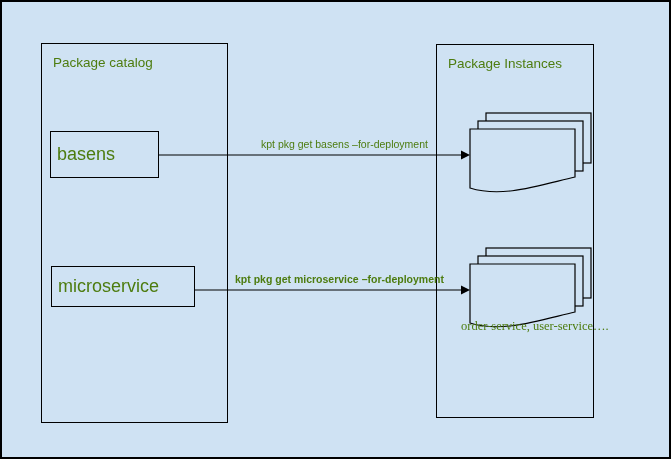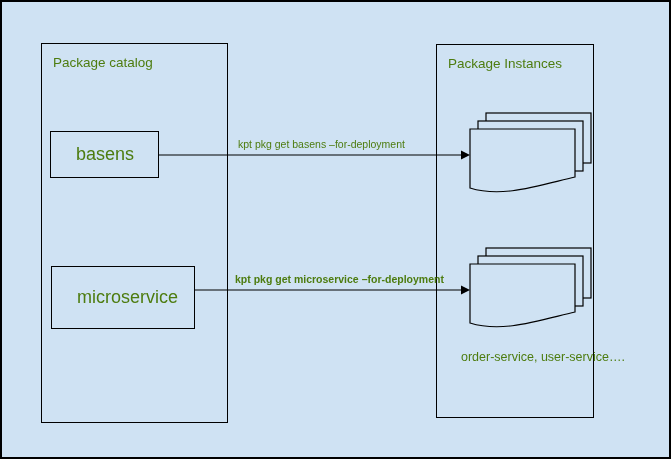--- a/index.html
+++ b/index.html
@@ -34,58 +34,58 @@
     line-height: 1.15;
     white-space: nowrap;
   }
   .node {
     position: absolute;
     box-sizing: border-box;
     border: 1.4px solid #000000;
     background: #cfe2f3;
     display: flex;
     align-items: center;
-    padding-left: 25px;
+    padding-left: 6px;
     font-size: 18px;
     white-space: nowrap;
   }
   .node.basens       { left: 48px; top: 129px; width: 109px; height: 47px; }
-  .node.microservice { left: 49px; top: 264px; width: 144px; height: 63px; }
+  .node.microservice { left: 49px; top: 264px; width: 144px; height: 41px; }
   .arrow {
     position: absolute;
     overflow: visible;
   }
   .arrow.a1 { left: 157px; top: 147px; }
   .arrow.a2 { left: 193px; top: 282px; }
   .arrow line    { stroke: #000000; stroke-width: 1.2; }
   .arrow polygon { fill: #000000; }
   .arrow-label {
     position: absolute;
     font-size: 10.5px;
     line-height: 1.1;
     white-space: nowrap;
   }
-  .arrow-label.l1 { left: 236px; top: 137px; }
+  .arrow-label.l1 { left: 259px; top: 137px; }
   .arrow-label.l2 { left: 233px; top: 272px; font-weight: bold; }
   .stack { position: absolute; overflow: visible; }
   .stack.s1 { left: 455px; top: 108px; }
   .stack.s2 { left: 455px; top: 243px; }
   .stack rect, .stack path {
     fill: #cfe2f3;
     stroke: #000000;
     stroke-width: 1.2;
   }
   .stack-caption {
     position: absolute;
     font-size: 12.5px;
     line-height: 1.15;
     white-space: nowrap;
   }
   .stack-caption.c1 { left: 460px; top: 198px; }
-  .stack-caption.c2 { left: 459px; top: 348px; }
+  .stack-caption.c2 { left: 459px; top: 317px; font-family: Liberation Serif, serif; }
 </style>
 </head>
 <body>
 
 <div class="canvas">
 
   <div class="group-box catalog">
     <div class="group-title">Package catalog</div>
   </div>
 

